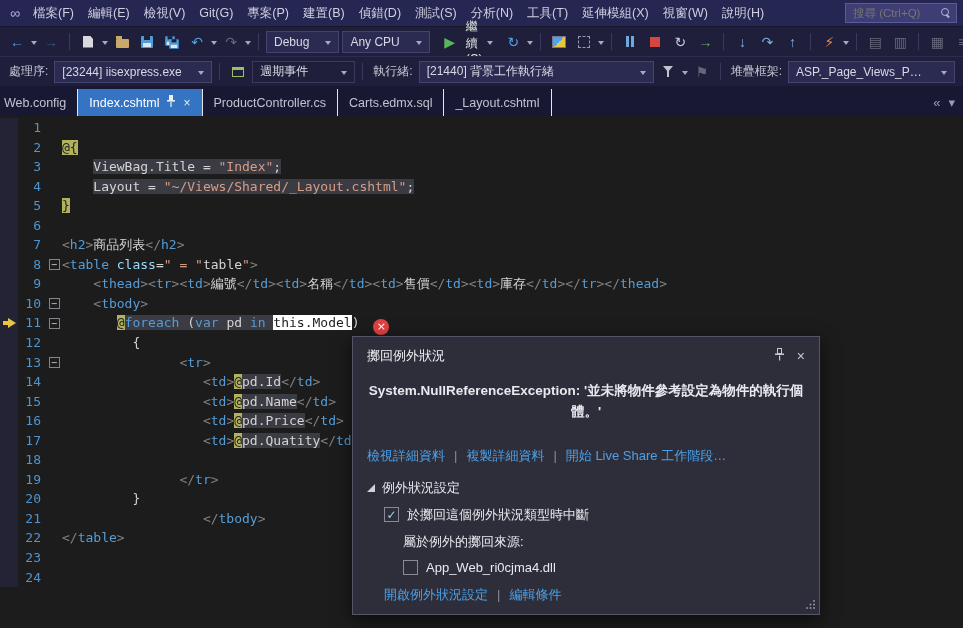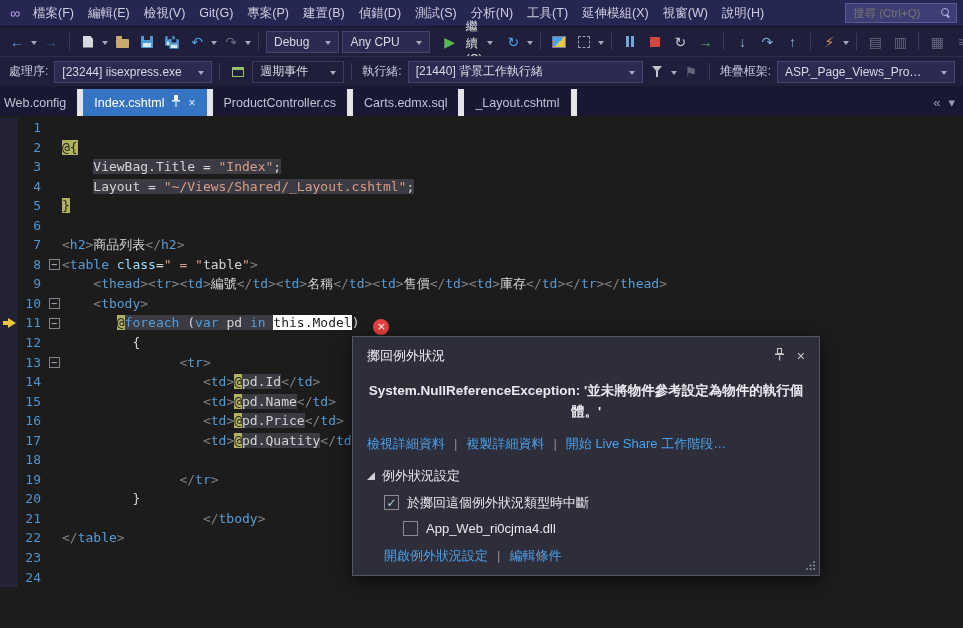--- a/index.html
+++ b/index.html
@@ -59,21 +59,21 @@
   .funnel { position:relative; width:10px; height:11px; }
   .funnel::before { content:""; position:absolute; left:0; top:0; width:0; height:0;
                     border-left:5px solid transparent; border-right:5px solid transparent; border-top:6px solid #C4C4D0; }
   .funnel::after { content:""; position:absolute; left:4px; top:5px; width:2px; height:6px; background:#C4C4D0; }
   .winico { width:12px; height:10px; border:1px solid #9ABF6A; border-top:3px solid #9ABF6A; }
 
   
   .tabbar { position:absolute; top:86px; left:0; right:0; height:30px; background:#181832;
             display:flex; align-items:flex-end; color:#C2C2D2; font-size:12.5px; }
   .tab { height:27px; display:flex; align-items:center; padding:0 11px; gap:7px;
-         border-right:6px solid #e5e5e5; white-space:nowrap; cursor:default; }
+         border-right:1px solid #e5e5e5; white-space:nowrap; cursor:default; }
   .tab.first { padding-left:4px; }
   .tab.active { background:#3574C2; color:#FFFFFF; }
   .tab .tclose { font-size:12px; line-height:1; color:#E8EEF8; }
   .tabbar-right { margin-left:auto; display:flex; align-items:center; gap:8px; padding:0 8px 6px 0;
                   color:#9A9AB8; font-size:13px; }
 
   
   .editor { position:absolute; top:116px; left:0; right:0; bottom:0; background:#1C1C1C;
             font-family:"DejaVu Sans Mono","Liberation Mono",monospace; font-size:13px; }
   .lines { padding-top:2px; }
@@ -100,21 +100,21 @@
 
   
   .ex-popup { position:absolute; left:352px; top:220px; width:468px; background:#2E2E3A;
               border:1px solid #55556A; box-shadow:0 5px 16px rgba(0,0,0,.6); color:#E8E8EE;
               font-size:13px; z-index:5; padding:10px 14px 10px;
               font-family:"Liberation Sans","DejaVu Sans",sans-serif; }
   .ex-head { display:flex; align-items:center; }
   .ex-title { font-size:13px; color:#F0F0F4; }
   .ex-head-icons { margin-left:auto; display:flex; align-items:center; gap:12px; color:#C8C8C8; }
   .ex-msg { font-weight:bold; margin-top:16px; line-height:1.55; font-size:13.5px;text-align:center; }
-  .ex-links { margin-top:12px; display:flex; align-items:flex-start; }
+  .ex-links { margin-top:24px; display:flex; align-items:flex-start; }
   .plink { color:#4BA0E8; cursor:default; white-space:nowrap; }
   .ex-links .plink + .plink::before, .ex-footer .plink + .plink::before
     { content:"|"; color:#8A8A9A; margin:0 9px; }
   .ex-section { margin-top:14px; display:flex; align-items:center; gap:7px; }
   .expander { width:0; height:0; border-bottom:8px solid #D0D0D8; border-left:8px solid transparent; }
   .ex-row { margin-top:9px; padding-left:17px; display:flex; align-items:center; gap:8px; }
   .ex-row.sub { padding-left:36px; }
   .cb { width:15px; height:15px; border:1px solid #8A8A96; background:#2E2E3A; display:inline-flex;
         align-items:center; justify-content:center; color:#A8D0F0; font-size:12px; flex:none; }
   .cb.checked::after { content:"✓"; }
@@ -226,21 +226,21 @@
   <div class="toolbar toolbar2">
     <span class="label">處理序:</span>
     <div class="dd" style="width:158px">
       <span>[23244] iisexpress.exe</span>
         <span class="crt"></span>
     </div>
     <span class="sep"></span>
     <span class="ico">
         <span class="winico"></span>
       </span>
-    <div class="dd" style="width:92px;background:transparent;border-color:#3A3A60">
+    <div class="dd" style="width:103px;background:transparent;border-color:#3A3A60">
       <span>週期事件</span>
         <span class="crt"></span>
     </div>
     <span class="sep"></span>
     <span class="label">執行緒:</span>
     <div class="dd" style="width:235px">
       <span>[21440] 背景工作執行緒</span>
         <span class="crt"></span>
     </div>
     <span class="ico">
@@ -466,20 +466,23 @@
       </div>
       <div class="ex-section">
         <span class="expander"></span>
         <span>例外狀況設定</span>
       </div>
       <div class="ex-row">
         <span class="cb checked"></span>
         <span>於擲回這個例外狀況類型時中斷</span>
       </div>
       <div class="ex-row sub">
+        <span>屬於例外的擲回來源:</span>
+      </div>
+      <div class="ex-row sub">
         <span class="cb"></span>
         <span>App_Web_ri0cjma4.dll</span>
       </div>
       <div class="ex-footer">
         <span class="plink">開啟例外狀況設定</span>
         <span class="plink">編輯條件</span>
       </div>
       <span class="grip">
         <svg width="10" height="10">
             <g fill="#9090A8">

